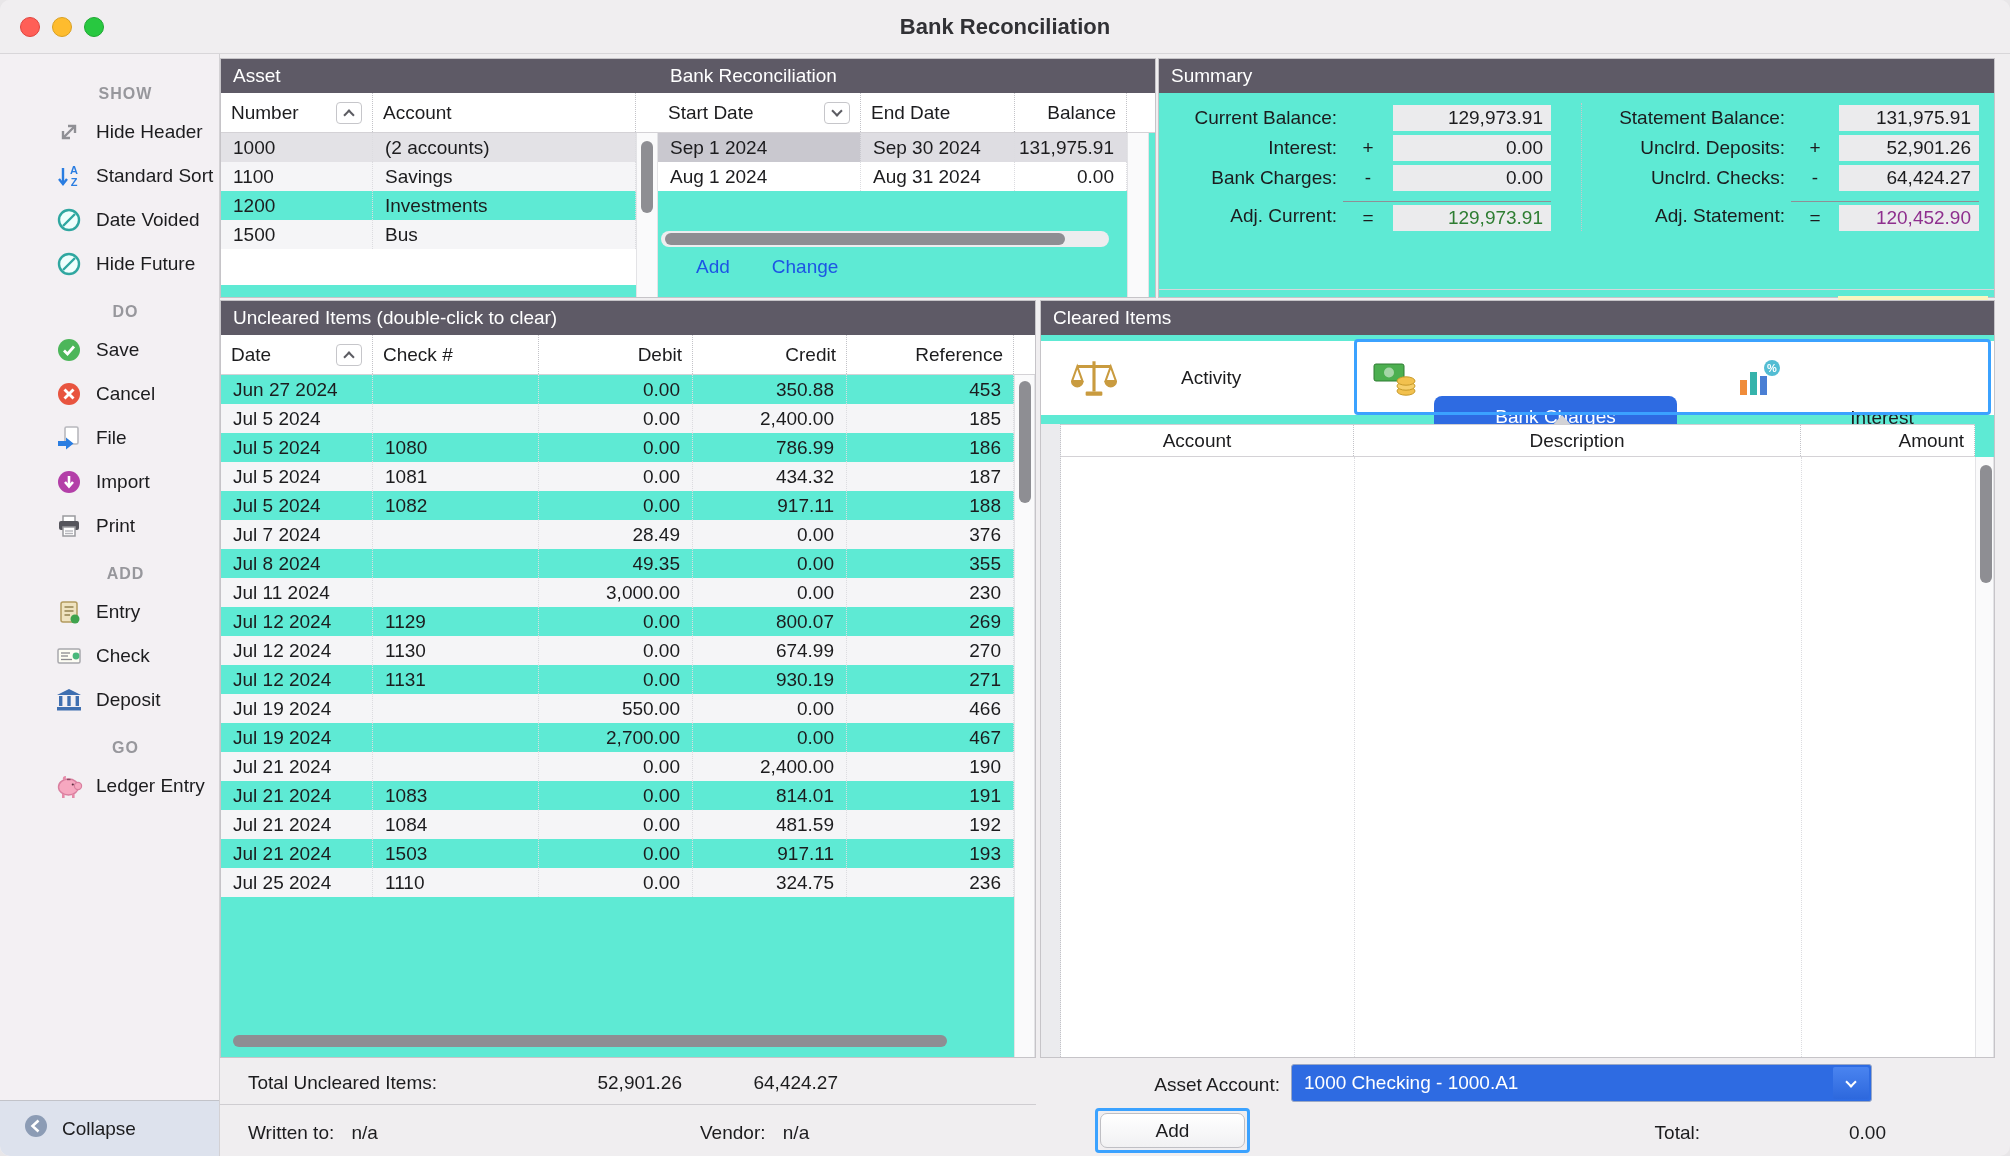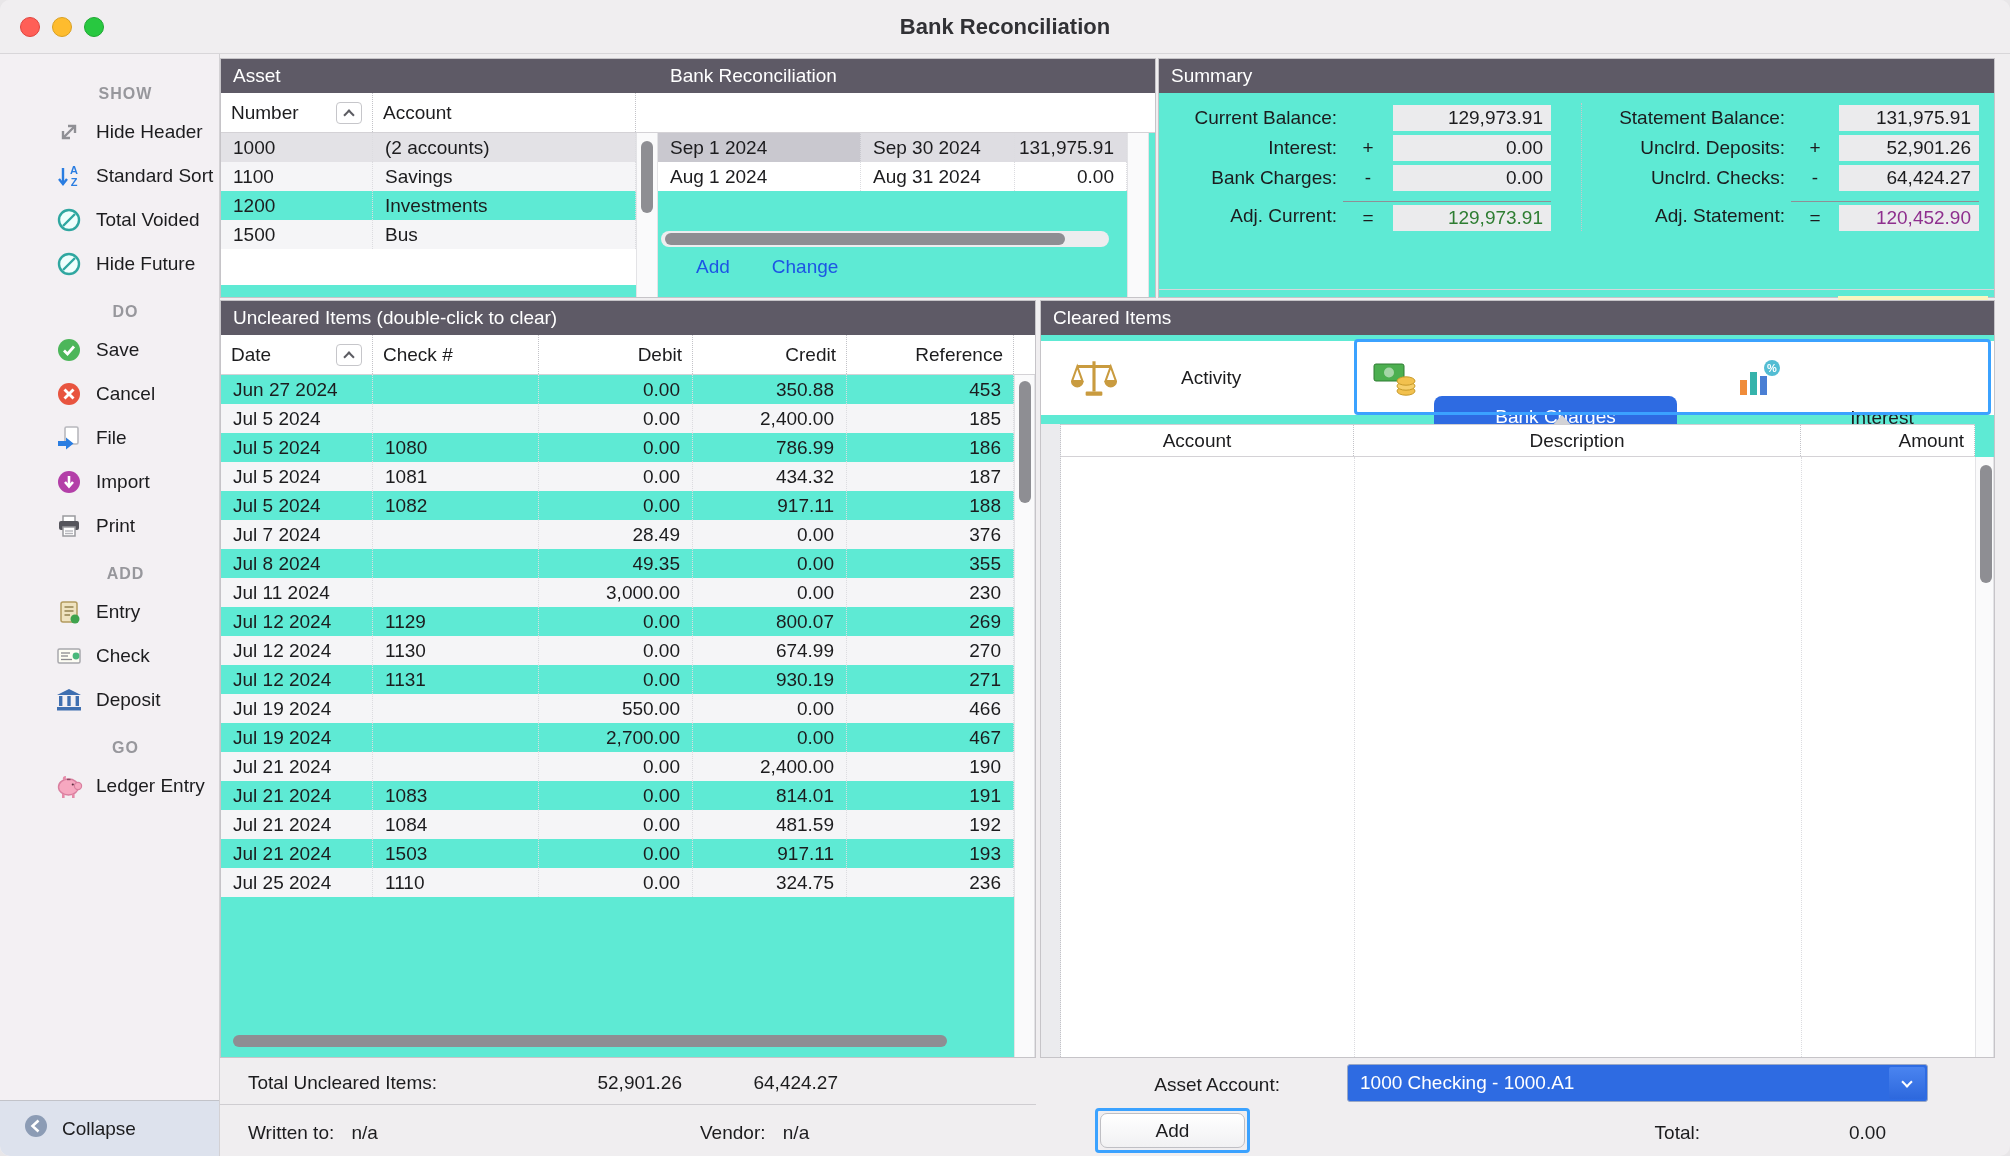--- a/index.html
+++ b/index.html
@@ -120,21 +120,21 @@
   .c-amt  { width:174px; justify-content:flex-end; }
   #cleared-body { position:absolute; left:0; top:156px; width:934px; height:600px; background:#fff; }
   .gutter { position:absolute; left:0; top:123px; width:20px; height:633px; background:#ebebee; border-right:1px dotted #c3c3c8; }
   .vline { position:absolute; top:156px; height:600px; border-left:1px dotted #dcdce0; }
   .cleared-scroll { left:934px; top:156px; height:600px; width:19px; }
 
   
   .strip-item { position:absolute; height:30px; line-height:30px; white-space:nowrap; }
   .strip-val-right { text-align:right; }
   .divider-h { position:absolute; background:#cfcdd1; height:1px; }
-  .dd { position:absolute; left:1347px; top:1064px; width:581px; height:38px; background:#2e6be2; border:1px solid #9aa8c6; border-radius:3px; color:#fff; display:flex; align-items:center; padding-left:12px; }
+  .dd { position:absolute; left:1291px; top:1064px; width:581px; height:38px; background:#2e6be2; border:1px solid #9aa8c6; border-radius:3px; color:#fff; display:flex; align-items:center; padding-left:12px; }
   .dd-btn { position:absolute; right:2px; top:2px; width:36px; height:32px; background:linear-gradient(#4a84f0,#2d68dd); border-radius:2px; display:flex; align-items:center; justify-content:center; }
   .add-outline { position:absolute; left:1095px; top:1108px; width:155px; height:45px; border:3px solid #3ba2ff; border-radius:4px; }
   .add-btn { position:absolute; left:1100px; top:1113px; width:145px; height:35px; background:linear-gradient(#ffffff,#f1f1f3); border:1px solid #bfbfc4; border-radius:7px; text-align:center; line-height:33px; cursor:pointer; }
 </style>
 </head>
 <body>
 
 <div id="app">
 
   <div class="titlebar">
@@ -168,21 +168,21 @@
           </span>
         <span class="sb-label">Standard Sort</span>
       </div>
       <div class="sb-item">
         <span class="sb-ic">
             <svg width="28" height="28" viewBox="0 0 28 28">
               <circle cx="14" cy="14" r="10" fill="#effffd" stroke="#2fa7a0" stroke-width="2.4"></circle>
               <line x1="8" y1="20" x2="20" y2="8" stroke="#2fa7a0" stroke-width="2.4"></line>
             </svg>
           </span>
-        <span class="sb-label">Total Voided</span>
+        <span class="sb-label">Date Voided</span>
       </div>
       <div class="sb-item">
         <span class="sb-ic">
             <svg width="28" height="28" viewBox="0 0 28 28">
               <circle cx="14" cy="14" r="10" fill="#effffd" stroke="#2fa7a0" stroke-width="2.4"></circle>
               <line x1="8" y1="20" x2="20" y2="8" stroke="#2fa7a0" stroke-width="2.4"></line>
             </svg>
           </span>
         <span class="sb-label">Hide Future</span>
       </div>
@@ -342,20 +342,34 @@
           <div class="cell a-num">1500</div>
           <div class="cell a-acct">Bus</div>
         </div>
 
       <div class="partial-row"></div>
     </div>
     <div class="vtrack asset-scroll">
         <div class="vthumb" style="top:8px;height:72px;"></div>
       </div>
 
+    <div class="cols" id="bankrec-cols">
+      <div class="col b-start">
+        <span>Start Date</span>
+        <span class="sortbtn">
+            <span class="chev down"></span>
+          </span>
+      </div>
+      <div class="col b-end">
+          <span>End Date</span>
+        </div>
+      <div class="col b-bal num">
+          <span>Balance</span>
+        </div>
+    </div>
 
     <div id="bankrec-body">
 
         <div class="trow selected">
           <div class="cell b-start c-start">Sep 1 2024</div>
           <div class="cell b-end">Sep 30 2024</div>
           <div class="cell b-bal num">131,975.91</div>
         </div>
 
         <div class="trow">

